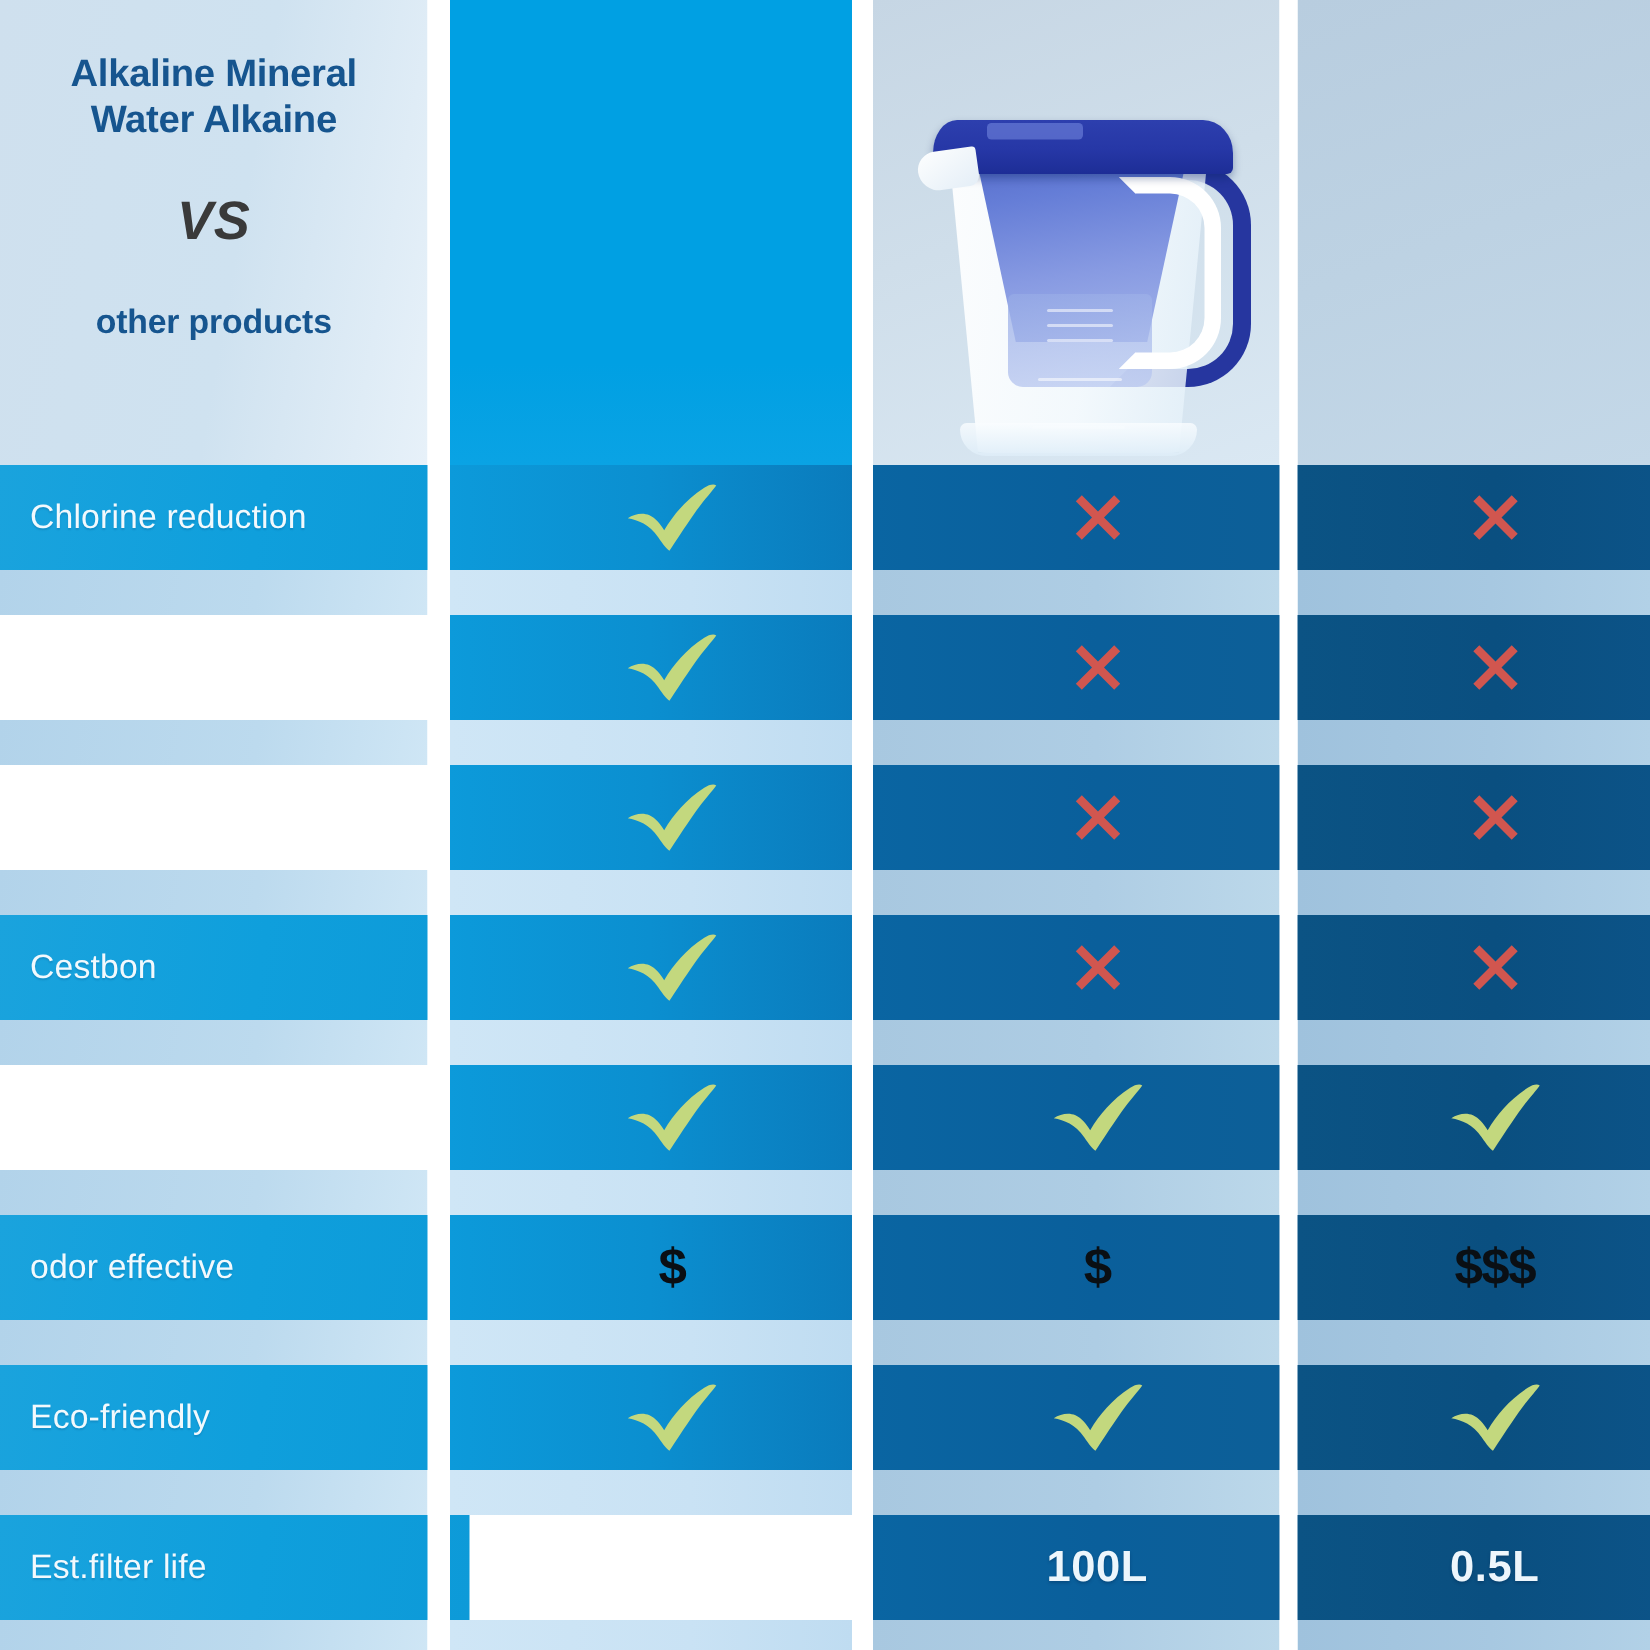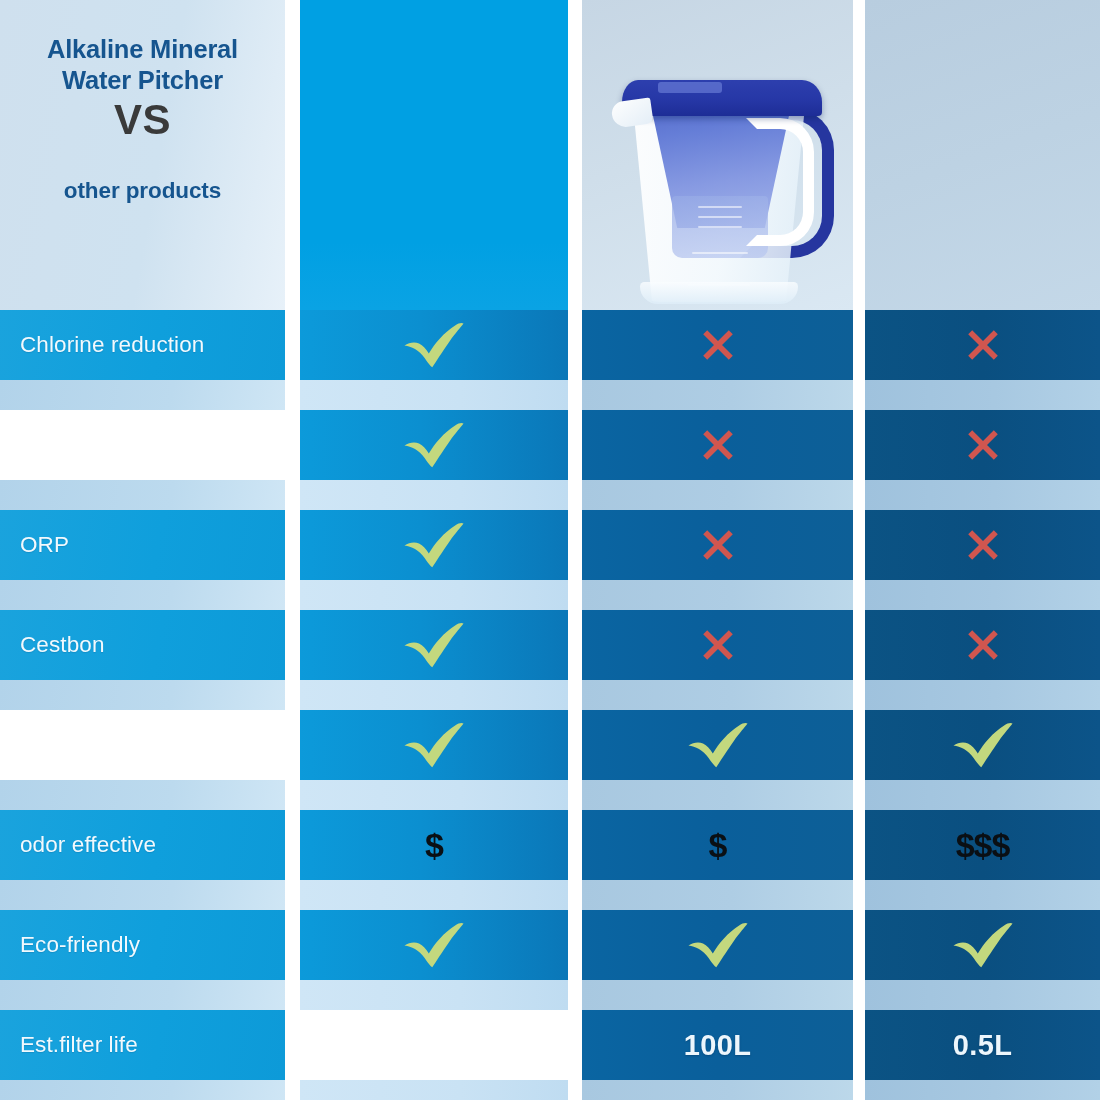--- a/index.html
+++ b/index.html
@@ -41,22 +41,22 @@
     padding-top:34px;box-sizing:border-box;
   }
   .title-main{
     color:#16558f;
     font-size:25.5px;font-weight:bold;line-height:1.22;
     text-align:center;letter-spacing:-0.2px;
     width:272px;
   }
   .title-vs{
     color:#3a3a3a;
-    font-size:42px;font-weight:bold;
-    letter-spacing:0.5px;
+    font-size:36px;font-weight:bold;
+    margin-top:30px;letter-spacing:0.5px;font-style:italic;
   }
   .title-other{
     color:#16558f;
     font-size:22.5px;font-weight:bold;
     margin-top:34px;letter-spacing:-0.1px;
   }
 
   
   .stage{position:absolute;top:0;height:310px;}
   .stage-1{left:300px;width:268px;}
@@ -237,21 +237,21 @@
   }
   .p3-red{
     position:absolute;left:11px;top:128px;width:24px;height:9px;
     background:#cf2027;transform:skewX(-16deg);border-radius:1px;
   }
 
   
   .row{position:absolute;left:0;width:1100px;height:100px;}
   .gap{position:absolute;left:0;width:1100px;height:30px;}
 
-  .cell{position:absolute;top:0;height:70px;}
+  .cell{position:absolute;top:0;height:70px;padding-left:28px;}
   .c-label{left:0;width:285px;}
   .c1{left:300px;width:268px;}
   .c2{left:582px;width:271px;}
   .c3{left:865px;width:235px;}
 
   .band-label{background:linear-gradient(100deg,#1aa3dd 0%,#0f9fdc 55%,#0d9ad8 100%);}
   .band-1{background:linear-gradient(90deg,#0c9ada 0%,#0b8fd0 45%,#0a77b8 100%);}
   .band-2{background:linear-gradient(90deg,#0a65a2 0%,#0a5f9b 50%,#0d5f97 100%);}
   .band-3{background:linear-gradient(90deg,#0b5384 0%,#0a4f80 50%,#0c5489 100%);}
 
@@ -300,21 +300,21 @@
 <div class="sheet">
 
   <div class="hdr hdr-label"></div>
   <div class="hdr hdr-c1"></div>
   <div class="hdr hdr-c2"></div>
   <div class="hdr hdr-c3"></div>
 
   <div class="title-wrap">
     <div class="title-main">
       <div>Alkaline Mineral</div>
-      <div>Water Pitcher</div>
+      <div>Water Alkaine</div>
     </div>
     <div class="title-vs">VS</div>
     <div class="title-other">other products</div>
   </div>
 
 
   <div class="stage stage-2">
     <div class="p2">
       <div class="p2-handle"></div>
       <div class="p2-body"></div>
@@ -402,23 +402,20 @@
           </div>
         </div>
       </div>
       <div class="gap" style="top:480px">
         <div class="gcell c-label gap-label"></div>
         <div class="gcell c1 gap-1"></div>
         <div class="gcell c2 gap-2"></div>
         <div class="gcell c3 gap-3"></div>
       </div>
       <div class="row" style="top:510px">
-        <div class="cell c-label band-label">
-          <div class="label-text">ORP</div>
-        </div>
         <div class="cell c1 band-1">
           <div class="val">
             <span>
               <svg class="mark check" viewBox="0 0 64 46" xmlns="http://www.w3.org/2000/svg">
                 <path d="M2.5 23.5 C7 20.5 12.5 19.5 17 21.5 C21 23.3 24 27 26.8 31.5 C33 21 41.5 11 53.5 3.2 C56.5 1.2 59.8 0.4 61.5 1.6 C59 5.2 53.5 11 47.5 19.5 C40 30.2 34 39.8 30.3 45.2 C28.6 44.2 26.2 41.2 22.8 36.2 C16.8 27.5 9.5 24.8 2.5 23.5 Z" fill="#c3d87e"></path>
               </svg>
             </span>
           </div>
         </div>
         <div class="cell c2 band-2">

